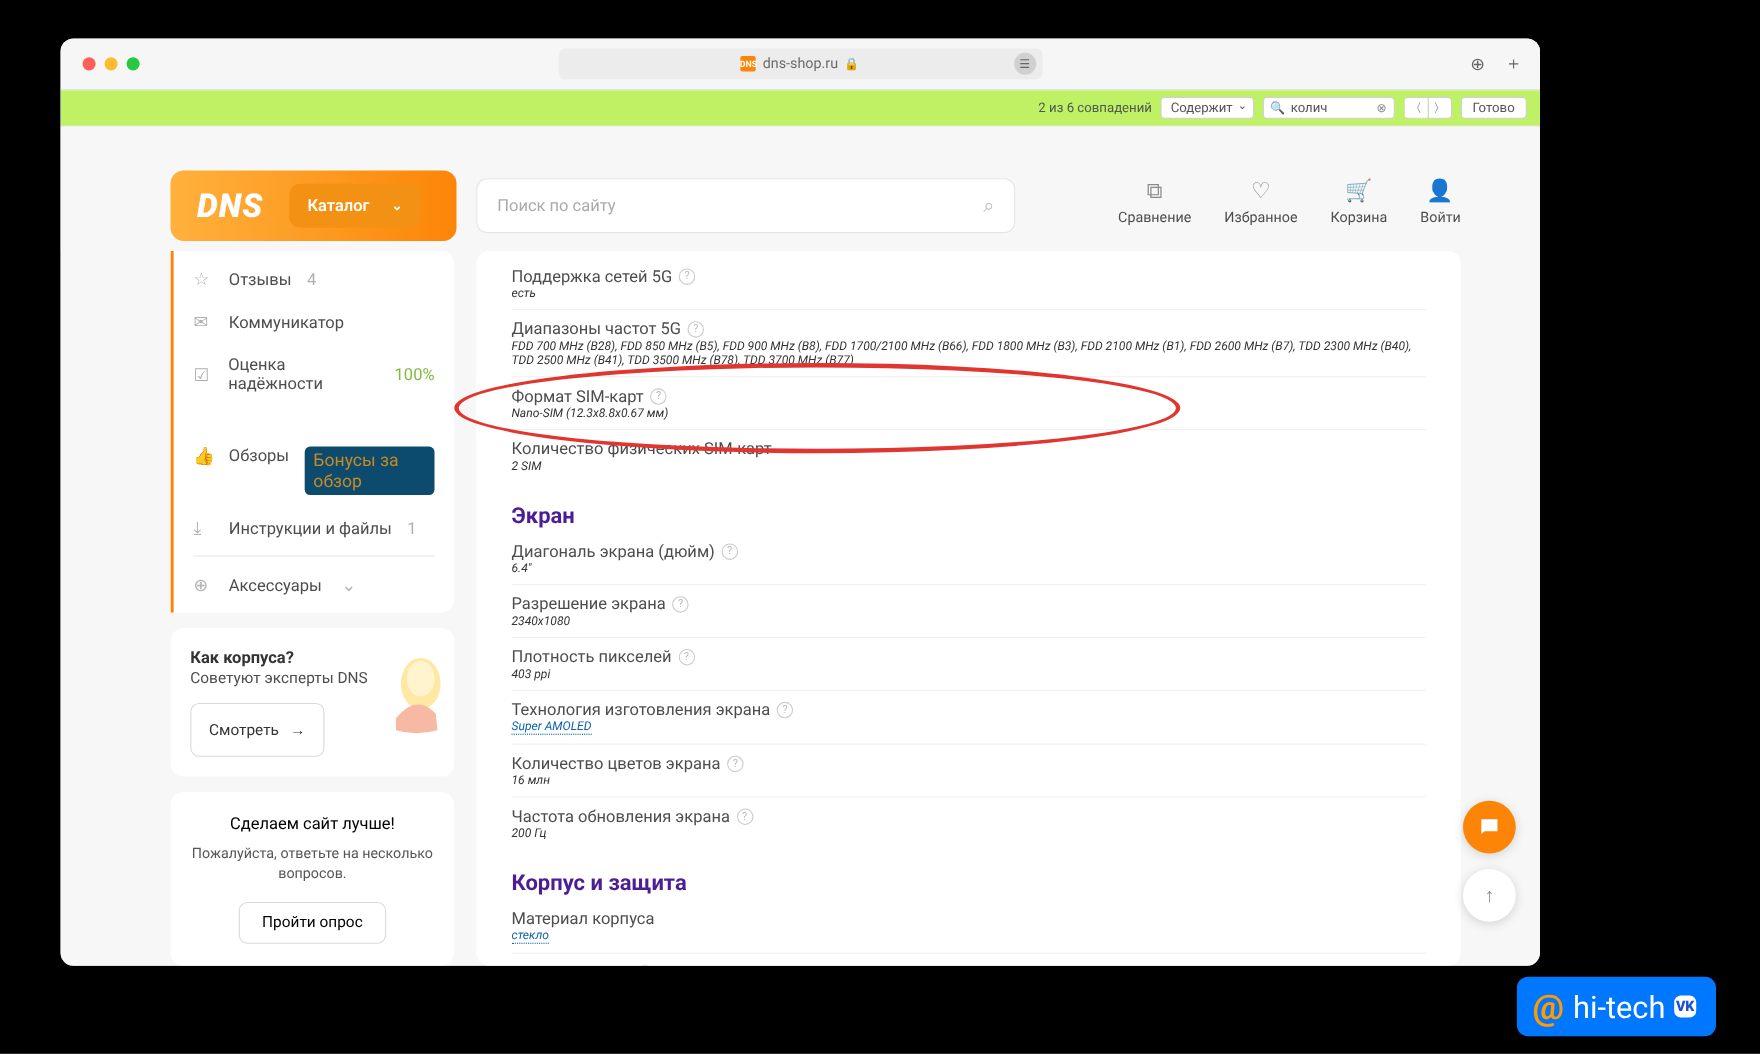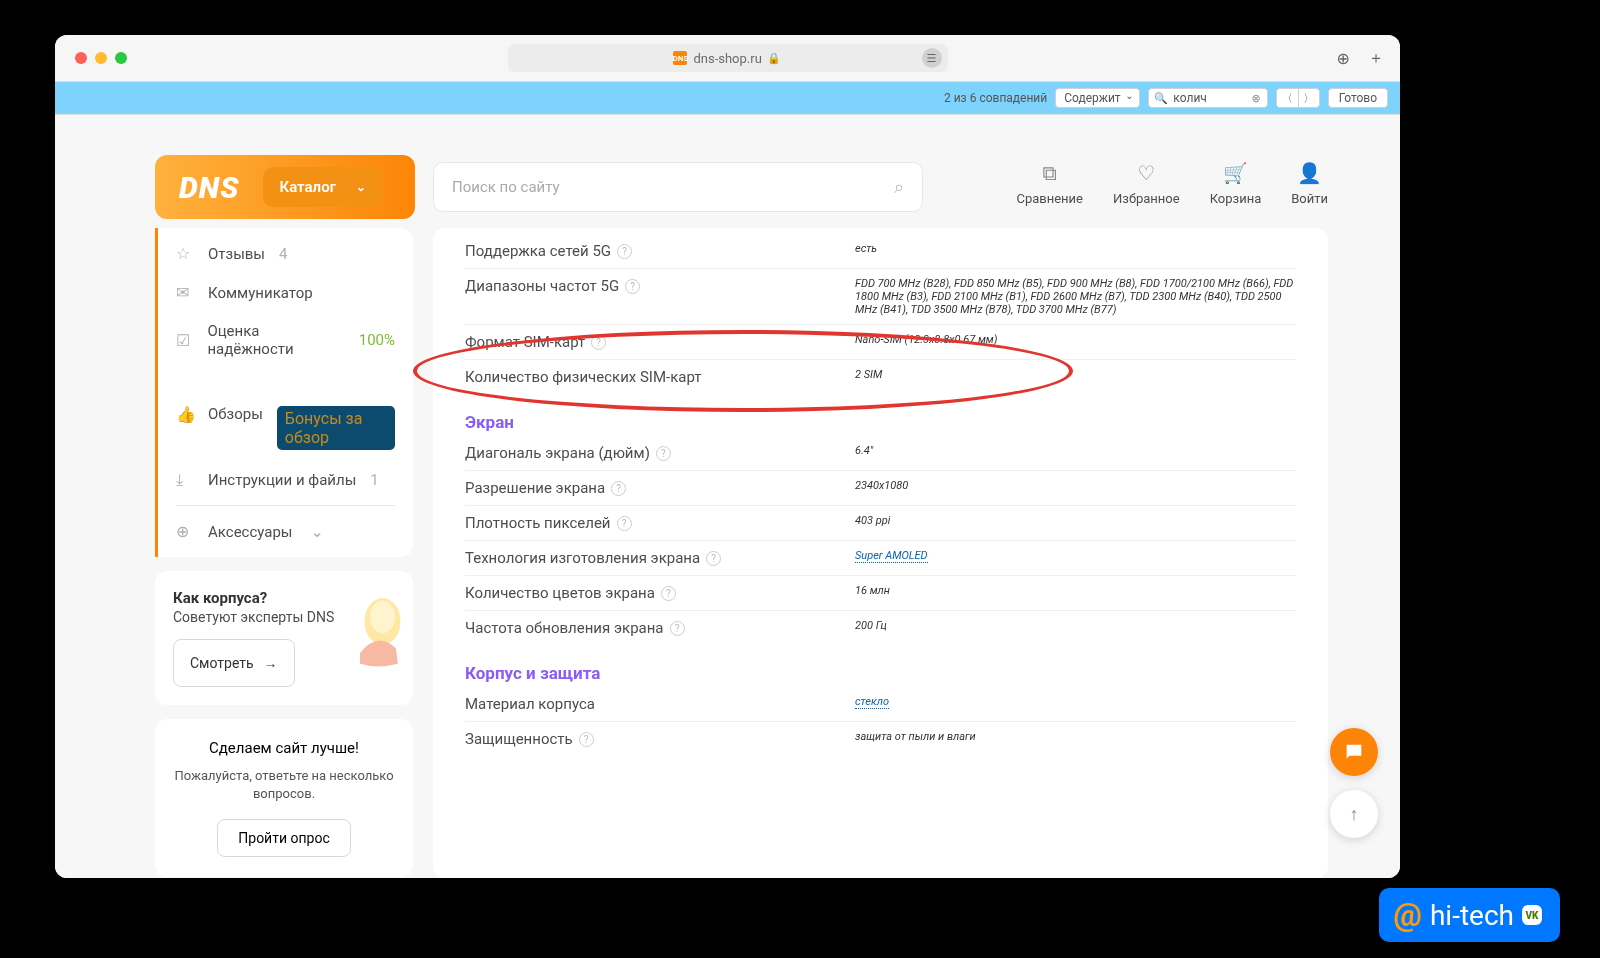--- a/index.html
+++ b/index.html
@@ -21,21 +21,21 @@
   .traffic{display:flex;gap:8px;margin-left:20px;}
   .dot{width:12px;height:12px;border-radius:50%;}
   .dot.r{background:#ff5f57;} .dot.y{background:#febc2e;} .dot.g{background:#28c840;}
   .addr{position:absolute;left:50%;transform:translateX(-50%);width:440px;height:28px;background:#ececec;border-radius:6px;display:flex;align-items:center;justify-content:center;gap:6px;color:#6b6b6b;font-size:13px;}
   .addr .favicon{width:14px;height:14px;background:#fc8507;border-radius:2px;color:#fff;font-size:8px;font-weight:700;display:flex;align-items:center;justify-content:center;}
   .addr .lock{font-size:11px;}
   .addr .reader{position:absolute;right:6px;width:20px;height:20px;border-radius:50%;background:#d0d0d0;display:flex;align-items:center;justify-content:center;font-size:11px;color:#666;}
   .chrome-right{position:absolute;right:16px;display:flex;gap:18px;align-items:center;color:#666;}
   .chrome-right span{font-size:16px;}
   
-  .findbar{height:33px;background:#7dd3fc;border-bottom:1px solid #e0e0e0;display:flex;align-items:center;justify-content:flex-end;padding:0 12px;gap:8px;font-size:12px;color:#555;}
+  .findbar{height:33px;background:#bef264;border-bottom:1px solid #e0e0e0;display:flex;align-items:center;justify-content:flex-end;padding:0 12px;gap:8px;font-size:12px;color:#555;}
   .findbar .count{}
   .findbar .select{background:#fff;border:1px solid #d0d0d0;border-radius:4px;padding:2px 18px 2px 8px;font-size:12px;position:relative;}
   .findbar .select::after{content:"⌄";position:absolute;right:5px;top:1px;font-size:10px;}
   .findbar .search{display:flex;align-items:center;background:#fff;border:1px solid #d0d0d0;border-radius:4px;padding:2px 6px;width:120px;font-size:12px;gap:5px;}
   .findbar .search .mag{font-size:11px;color:#888;}
   .findbar .search .clear{margin-left:auto;color:#888;font-size:11px;}
   .findbar .navbtns{display:flex;}
   .findbar .navbtns span{border:1px solid #d0d0d0;background:#fff;width:22px;height:20px;display:flex;align-items:center;justify-content:center;font-size:11px;}
   .findbar .navbtns span:first-child{border-radius:4px 0 0 4px;border-right:none;}
   .findbar .navbtns span:last-child{border-radius:0 4px 4px 0;}
@@ -68,37 +68,37 @@
   .promo{background:#fff;border-radius:12px;padding:18px;position:relative;overflow:hidden;}
   .promo h4{font-size:15px;font-weight:700;color:#333;}
   .promo .sub{font-size:14px;color:#4d4d4d;margin-top:2px;}
   .promo .btn{margin-top:14px;display:inline-flex;align-items:center;gap:10px;border:1px solid #d9d9d9;border-radius:8px;padding:15px 16px;font-size:14px;color:#333;}
   .promo .hand{position:absolute;right:-10px;top:10px;width:90px;height:90px;}
   .survey{background:#fff;border-radius:12px;padding:20px 18px;text-align:center;}
   .survey h4{font-size:15px;font-weight:400;margin-bottom:10px;}
   .survey p{font-size:13px;color:#555;margin-bottom:16px;line-height:1.4;}
   .survey .btn{display:inline-block;border:1px solid #d9d9d9;border-radius:8px;padding:10px 20px;font-size:14px;}
   .main{flex:1;background:#fff;border-radius:12px;padding:6px 32px 20px;position:relative;}
-  .specrow{display:flex;align-items:flex-start;padding:8px 0;border-top:1px solid #f0f0f0;}
+  .specrow{display:flex;align-items:flex-start;padding:8px 0;border-top:1px solid #f0f0f0;flex-direction:column;}
   .specrow:first-of-type{border-top:none;}
   .speclabel{width:390px;flex-shrink:0;color:#4d4d4d;font-size:15px;display:flex;align-items:center;gap:6px;}
   .speclabel .q{width:15px;height:15px;border:1px solid #ccc;border-radius:50%;color:#bbb;font-size:10px;display:inline-flex;align-items:center;justify-content:center;}
   .specval{flex:1;color:#333;font-size:11px;font-style:italic;}
   .specval.link{color:var(--link);border-bottom:1px dotted var(--link);display:inline-block;width:auto;flex:none;}
   .specval.linkwrap{flex:1;}
-  .secthead{font-weight:700;font-size:17px;color:#8b5cf6;padding:18px 0 4px;}
+  .secthead{font-weight:700;font-size:20px;color:#4c1d95;padding:18px 0 4px;}
   .circle-hl{position:absolute;border:4px solid #e0362f;border-radius:50%;pointer-events:none;}
   
   .float{position:absolute;right:22px;width:48px;height:48px;border-radius:50%;background:#fff;box-shadow:0 2px 10px rgba(0,0,0,.15);display:flex;align-items:center;justify-content:center;color:#8a8a8a;font-size:18px;}
   .float.chat{bottom:102px;background:#fc8507;color:#fff;}
   .float.top{bottom:40px;}
   
   .watermark{position:absolute;right:40px;bottom:16px;background:#0077ff;color:#fff;border-radius:10px;padding:8px 18px 8px 14px;display:flex;align-items:center;gap:8px;font-size:28px;font-weight:400;font-family:Arial;}
   .watermark .at{color:#ff9a00;font-weight:700;font-size:32px;}
-  .watermark .vk{background:#fff;color:#4d7c0f;border-radius:6px;font-size:10px;font-weight:900;width:20px;height:20px;display:flex;align-items:center;justify-content:center;}
+  .watermark .vk{background:#fff;color:#1d4ed8;border-radius:6px;font-size:13px;font-weight:900;width:20px;height:20px;display:flex;align-items:center;justify-content:center;}
   
   .hand svg{width:100%;height:100%;}
 </style>
 </head>
 <body>
 
 <div class="window">
   <div class="chrome">
     <div class="traffic">
       <div class="dot r"></div>

